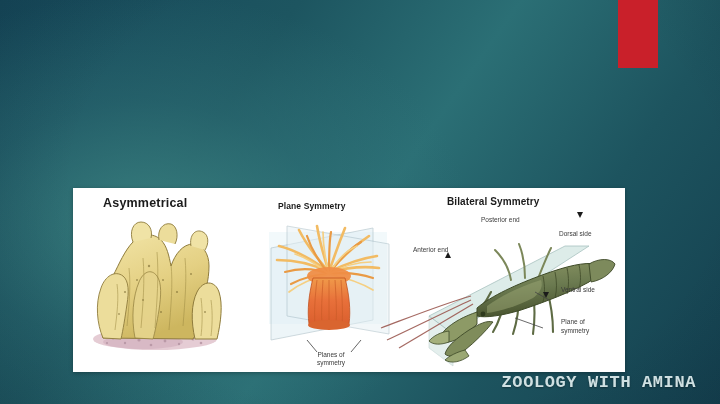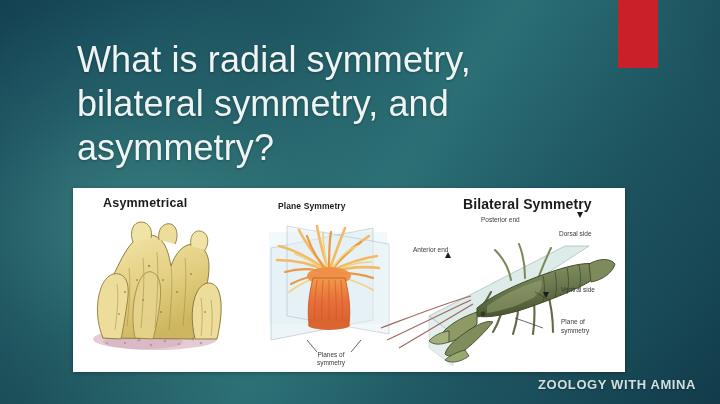--- a/index.html
+++ b/index.html
@@ -61,24 +61,25 @@
     text-shadow: 0 1px 3px rgba(0,0,0,0.28);
     white-space: pre-line;
   }
 
   
   .watermark {
     position: absolute;
     right: 24px;
     bottom: 12px;
     color: #cfe0e2;
-    font-size: 13px;
+    font-size: 17px;
     font-weight: 700;
     letter-spacing: 0.6px;
     text-shadow: 0 1px 2px rgba(0,0,0,0.35);
+    font-family: Liberation Mono, monospace;
   }
 
   
   .figure-panel {
     position: absolute;
     left: 73px;
     top: 188px;
     width: 552px;
     height: 184px;
     background: #ffffff;
@@ -111,23 +112,20 @@
 <body>
 
 <div class="slide">
 
   <div class="bg-base"></div>
   <div class="bg-glow"></div>
   <div class="bg-vignette"></div>
 
   <div class="accent-bar"></div>
 
-  <div class="title">What is radial symmetry,
-bilateral symmetry, and
-asymmetry?</div>
 
   <div class="figure-panel">
 
     <svg class="panel-svg" viewBox="0 0 552 184" preserveAspectRatio="none">
       <defs>
         <linearGradient id="spongeGrad" x1="0" y1="0" x2="0.4" y2="1">
           <stop offset="0%" stop-color="#f2e5a8"></stop>
           <stop offset="55%" stop-color="#e4d083"></stop>
           <stop offset="100%" stop-color="#cdb65f"></stop>
         </linearGradient>
@@ -323,21 +321,21 @@
       </g>
     </svg>
 
     <div class="fig-label" style="left:30px; top:8px; font-size:12.5px; letter-spacing:0.2px;">Asymmetrical</div>
 
     <div class="fig-label" style="left:205px; top:14px; font-size:8.5px; letter-spacing:0.1px;">Plane Symmetry</div>
 
     <div class="fig-sublabel" style="left:218px; top:163px; width:80px; font-size:6.5px;">Planes of</div>
     <div class="fig-sublabel" style="left:218px; top:171px; width:80px; font-size:6.5px;">symmetry</div>
 
-    <div class="fig-label" style="left:390px; top:8px; font-size:14px; letter-spacing:0.1px;">Bilateral Symmetry</div>
+    <div class="fig-label" style="left:374px; top:8px; font-size:10px; letter-spacing:0.1px;">Bilateral Symmetry</div>
 
     <div class="fig-sublabel" style="left:408px; top:28px; width:70px; font-size:6.5px; text-align:left;">Posterior end</div>
 
     <div class="fig-sublabel" style="left:486px; top:42px; width:62px; font-size:6.5px; text-align:left;">Dorsal side</div>
 
     <div class="fig-sublabel" style="left:340px; top:58px; width:62px; font-size:6.5px; text-align:left;">Anterior end</div>
 
     <div class="fig-sublabel" style="left:488px; top:98px; width:62px; font-size:6.5px; text-align:left;">Ventral side</div>
 
     <div class="fig-sublabel" style="left:488px; top:130px; width:60px; font-size:6.5px; text-align:left;">Plane of</div>

